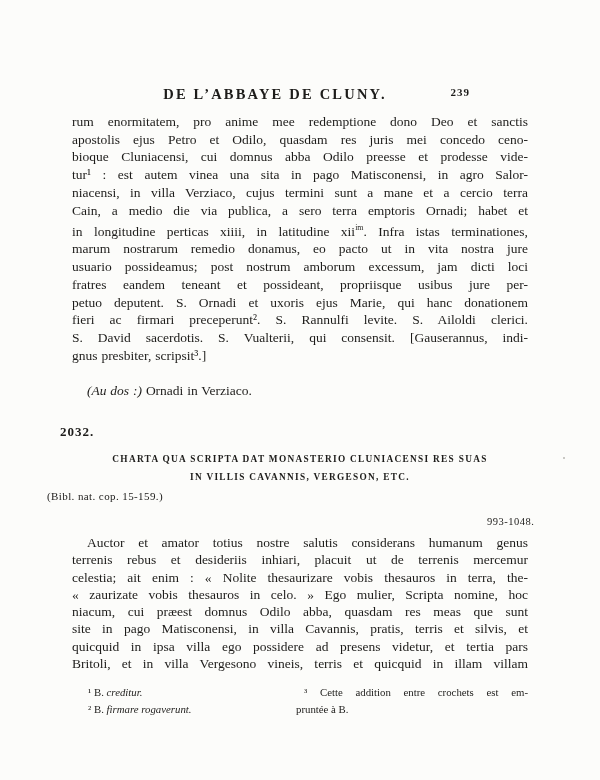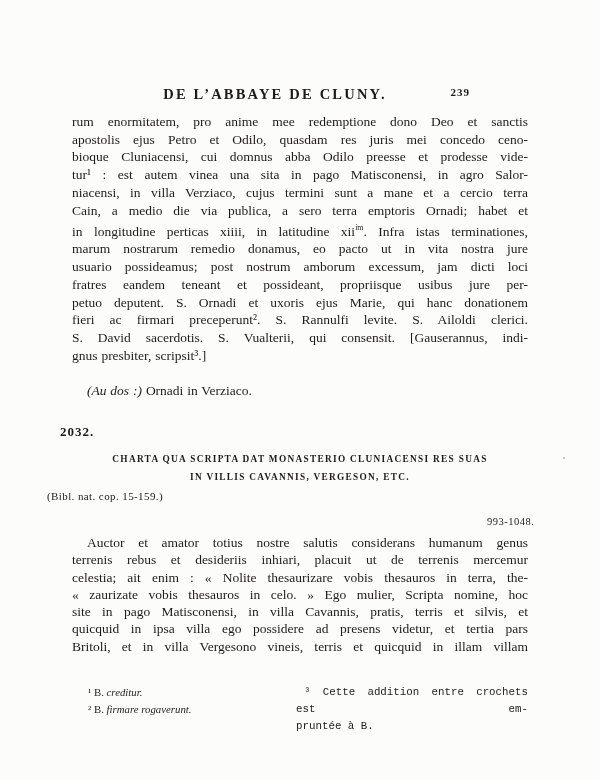--- a/index.html
+++ b/index.html
@@ -58,21 +58,21 @@
     transform:translateX(-25px);
   }
   .margin-date{
     position:absolute;top:516px;left:487px;
     font-size:10.5px;letter-spacing:0.5px;
   }
   
   .footnotes{position:absolute;top:684px;left:72px;width:456px;font-size:10.8px;line-height:17px;}
   .fn-col{position:absolute;top:0;}
   .fn-left{left:8px;width:205px;}
-  .fn-right{left:224px;width:232px;font-family:Liberation Mono, monospace;}
+  .fn-right{left:224px;width:232px;}
   .fn-left .tline{text-align:left;text-align-last:auto;text-indent:8px;}
   .fn-right .tline{text-align:justify;text-align-last:auto;}
   .fn-right .tline:first-child{text-indent:8px;text-align-last:justify;}
   .fn-right .tline:last-child{text-align-last:auto;}
   
   .speck{position:absolute;background:#b9b7b2;border-radius:50%;}
   .speck1{width:3px;height:2px;right:6px;top:88px;}
   .speck2{width:2px;height:2px;left:563px;top:457px;}
   .speck3{width:2px;height:2px;right:7px;top:374px;}
 </style>
@@ -116,20 +116,21 @@
 
   <div class="sec-source">(Bibl. nat. cop. 15-159.)</div>
 
   <div class="margin-date">993-1048.</div>
 
   <div class="para p3">
       <div class="tline ifirst"><span>Auctor et amator totius nostre salutis considerans humanum genus</span></div>
       <div class="tline"><span>terrenis rebus et desideriis inhiari, placuit ut de terrenis mercemur</span></div>
       <div class="tline"><span>celestia; ait enim : « Nolite thesaurizare vobis thesauros in terra, the-</span></div>
       <div class="tline"><span>« zaurizate vobis thesauros in celo. » Ego mulier, Scripta nomine, hoc</span></div>
+      <div class="tline"><span>niacum, cui præest domnus Odilo abba, quasdam res meas que sunt</span></div>
       <div class="tline"><span>site in pago Matisconensi, in villa Cavannis, pratis, terris et silvis, et</span></div>
       <div class="tline"><span>quicquid in ipsa villa ego possidere ad presens videtur, et tertia pars</span></div>
       <div class="tline"><span>Britoli, et in villa Vergesono vineis, terris et quicquid in illam villam</span></div>
     </div>
 
   <div class="footnotes">
     <div class="fn-col fn-left">
         <div class="tline"><span>¹ B. </span><span class="i">creditur.</span></div>
         <div class="tline nojust"><span>² B. </span><span class="i">firmare rogaverunt.</span></div>
       </div>

